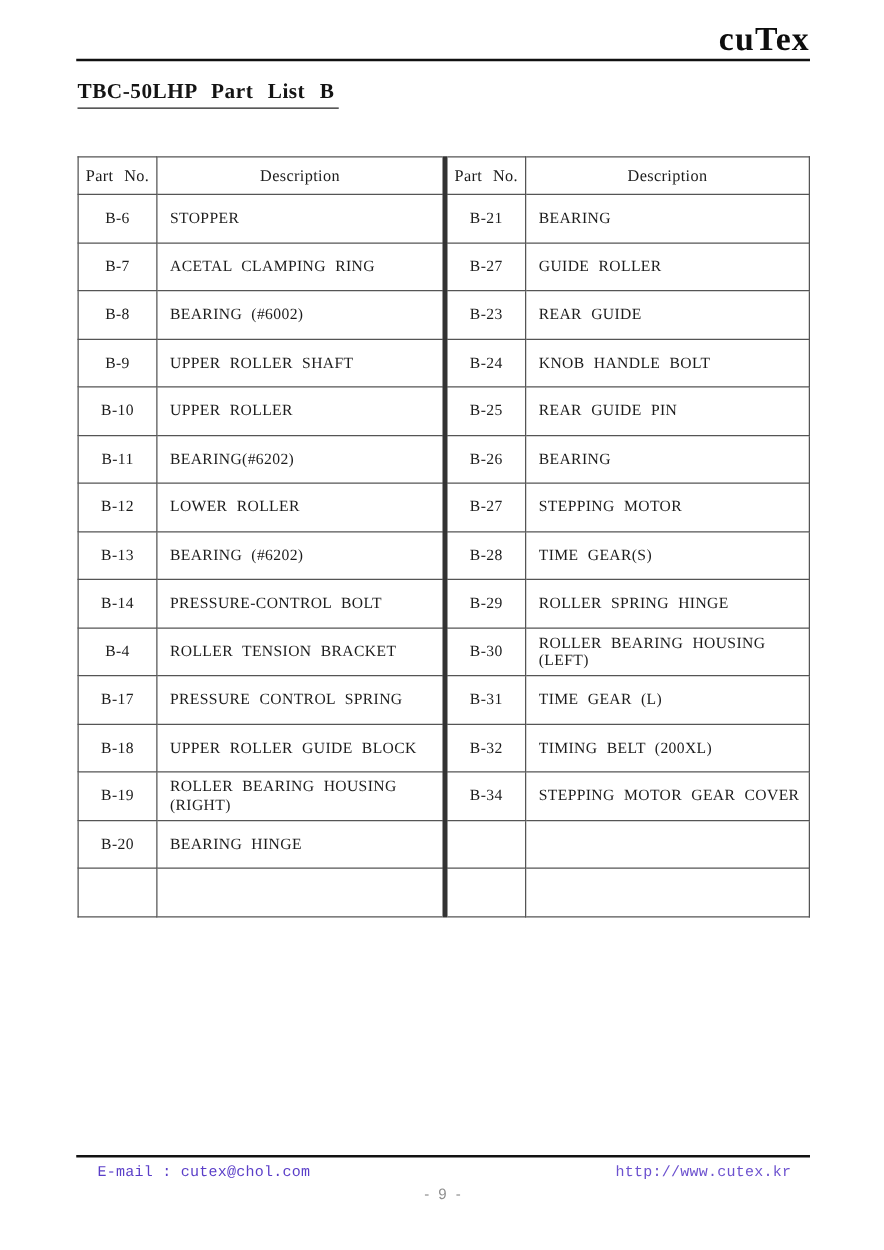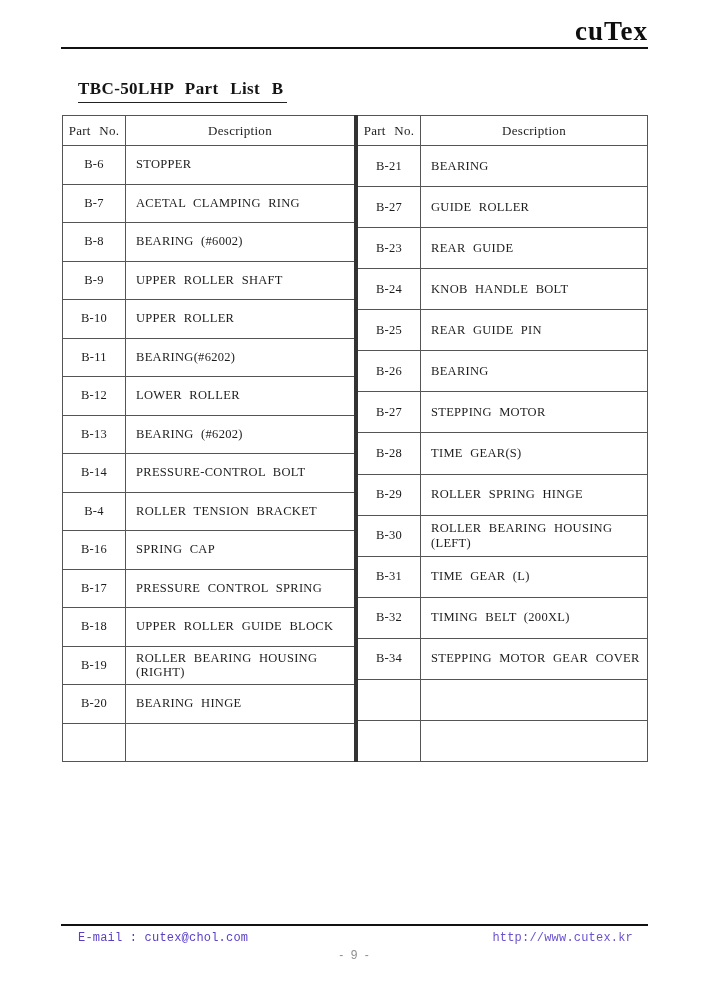--- a/index.html
+++ b/index.html
@@ -11,35 +11,35 @@
     position:absolute;top:18px;right:59px;
     font-family:"Liberation Serif", serif;
     font-weight:bold;font-size:27px;letter-spacing:1px;color:#0e0e0e;
     line-height:1;
   }
   .top-rule{
     position:absolute;left:61px;right:59px;top:47px;
     border-top:2.5px solid #111;
   }
   .title{
-    position:absolute;left:62px;top:63px;margin:16px;
+    position:absolute;left:62px;top:63px;margin:0;
     font-size:17px;font-weight:bold;letter-spacing:0.4px;word-spacing:7px;
     color:#141414;
   }
   .title span{
     display:inline-block;border-bottom:1.6px solid #222;
     padding:0 3px 3px 0;
   }
   .tables{
     position:absolute;left:62px;top:115px;width:586px;
     display:flex;align-items:stretch;
   }
   table.parts{
     border-collapse:collapse;table-layout:fixed;
-    font-size:12.5px;letter-spacing:0.3px;word-spacing:4px;color:#1c1c1c;
+    font-size:12.5px;letter-spacing:0.3px;word-spacing:4px;color:#1c1c1c;margin-top:10px;
   }
   table.parts.left{width:294px;border-right:2px solid #333;}
   table.parts.right{width:292px;border-left:2px solid #333;}
   table.parts th,table.parts td{
     border:1px solid #555;background:#fff;
     font-weight:normal;vertical-align:middle;
     overflow:hidden;
   }
   table.parts th{height:27px;font-size:13px;text-align:center;word-spacing:5px;}
   table.parts td{height:33.5px;}
@@ -130,24 +130,20 @@
           <tr>
             <td class="col-part">B-14</td>
             <td class="col-desc">PRESSURE-CONTROL BOLT</td>
           </tr>
 
           <tr>
             <td class="col-part">B-4</td>
             <td class="col-desc">ROLLER TENSION BRACKET</td>
           </tr>
 
-          <tr>
-            <td class="col-part">B-16</td>
-            <td class="col-desc">SPRING CAP</td>
-          </tr>
 
           <tr>
             <td class="col-part">B-17</td>
             <td class="col-desc">PRESSURE CONTROL SPRING</td>
           </tr>
 
           <tr>
             <td class="col-part">B-18</td>
             <td class="col-desc">UPPER ROLLER GUIDE BLOCK</td>
           </tr>

